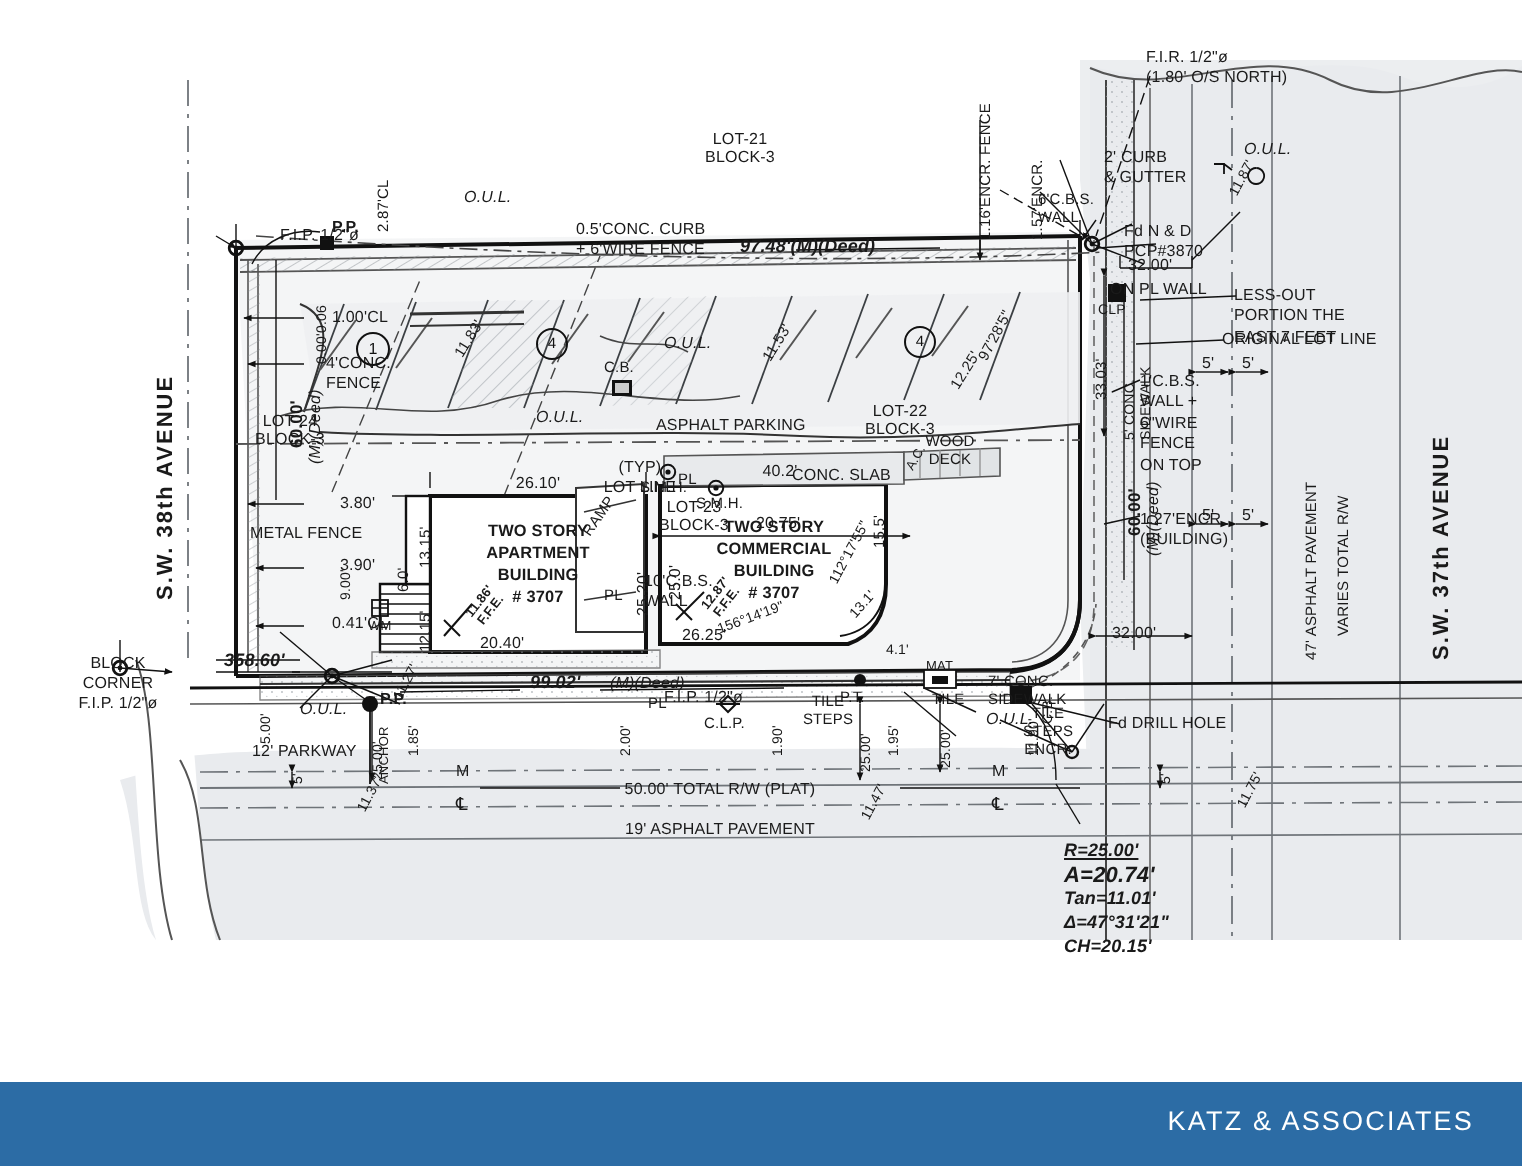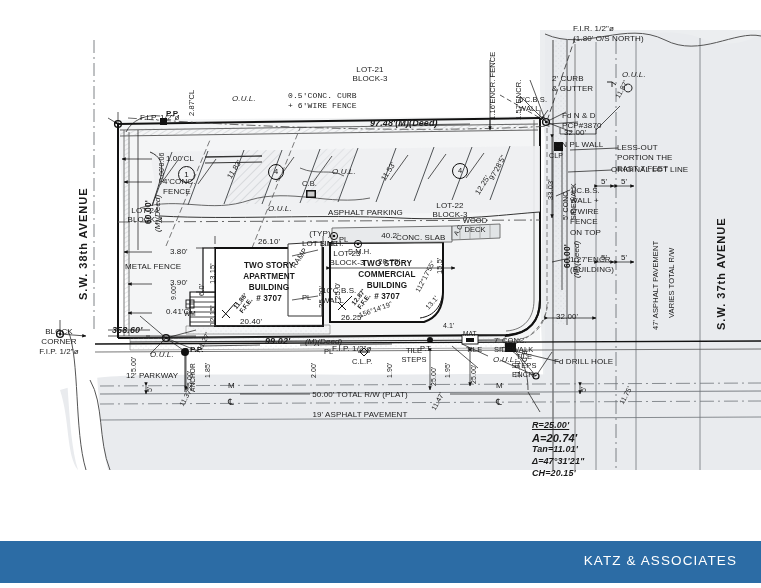--- a/index.html
+++ b/index.html
@@ -434,21 +434,21 @@
   <div class="lbl" style="left:322px;top:286px;font-size:8px;line-height:1.25;">10'C.B.S.
 WALL</div>
   <div class="lbl" style="left:570px;top:255px;font-size:8px;line-height:1.3;">1.27'ENCR.
 (BUILDING)</div>
   <div class="lbl rot90" style="left:489px;top:120px;font-size:7.5px;">1.16'ENCR. FENCE</div>
   <div class="lbl rot90" style="left:515px;top:120px;font-size:7.5px;">1.57'ENCR.</div>
   <div class="lbl" style="left:617px;top:143px;font-size:8px;line-height:1.3;">LESS-OUT
 PORTION THE
 EAST 7 FEET</div>
   <div class="lbl" style="left:611px;top:166px;font-size:8px;">ORIGINAL LOT LINE</div>
-  <div class="lbl" style="left:288px;top:91px;font-size:8px;line-height:1.3;font-family:Liberation Mono, monospace;">0.5'CONC. CURB
+  <div class="lbl" style="left:288px;top:110px;font-size:8px;line-height:1.3;">0.5'CONC. CURB
 + 6'WIRE FENCE</div>
   <div class="lbl" style="left:163px;top:177px;font-size:8px;line-height:1.25;">4'CONC.
 FENCE</div>
   <div class="lbl" style="left:125px;top:263px;font-size:8px;">METAL FENCE</div>
   <div class="lbl" style="left:166px;top:155px;font-size:8px;">1.00'CL</div>
   <div class="lbl" style="left:166px;top:308px;font-size:8px;">0.41'CL</div>
   <div class="lbl rot90" style="left:188px;top:116px;font-size:7.5px;">2.87'CL</div>
   <div class="lbl" style="left:170px;top:248px;font-size:8px;">3.80'</div>
   <div class="lbl" style="left:170px;top:279px;font-size:8px;">3.90'</div>
   <div class="lbl" style="left:328px;top:209px;font-size:8px;">ASPHALT PARKING</div>

